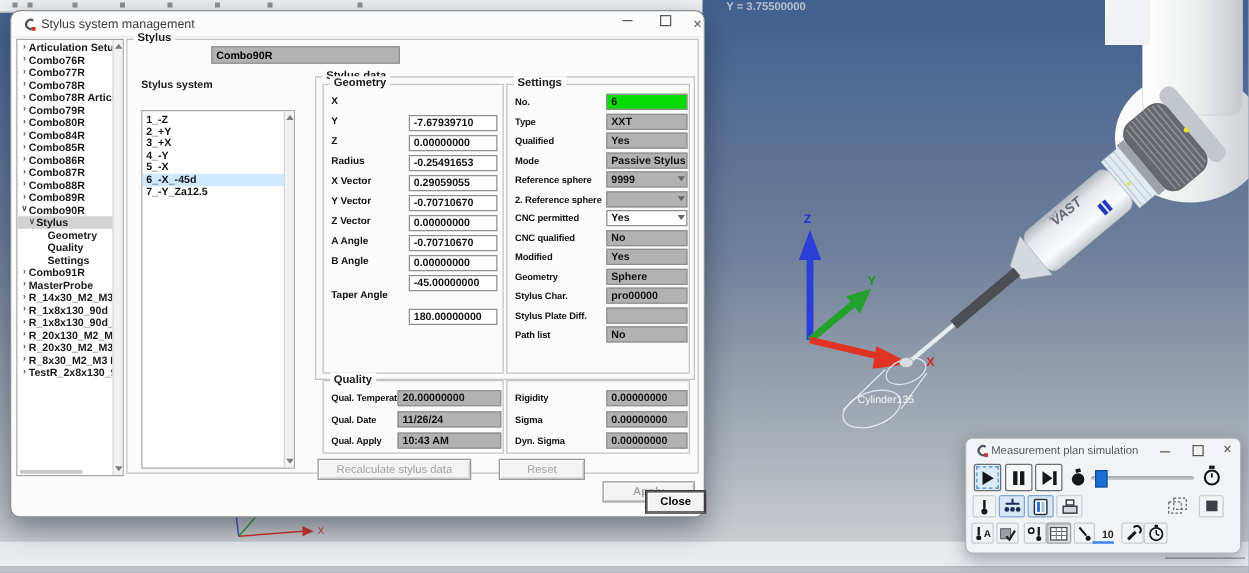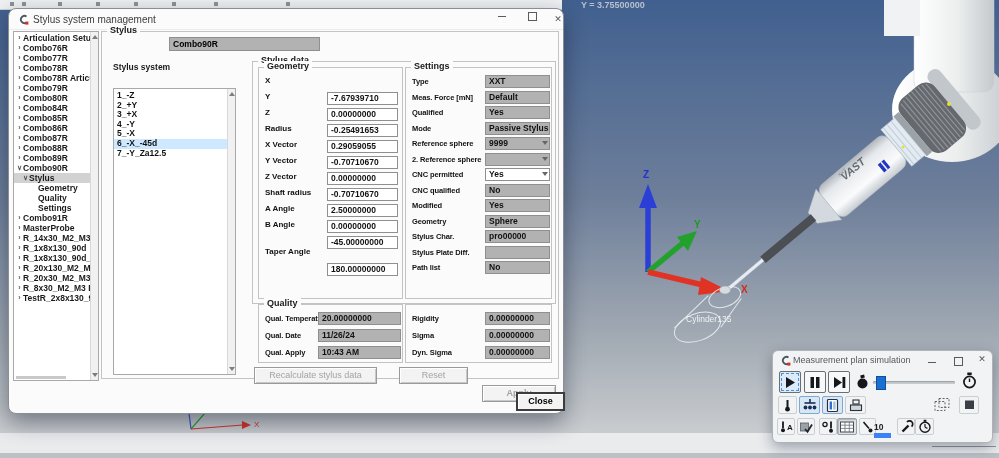--- a/index.html
+++ b/index.html
@@ -83,22 +83,22 @@
   #sim .appicon{left:7px;top:4px;}
   #sim .winctl{top:1px;width:18px;}
   .sbtn{position:absolute;padding:0;margin:0;background:transparent;border:1px solid #c9ced3;border-radius:2px;display:flex;align-items:center;justify-content:center;}
   .sbtn.big{background:#f7f8f9;border:1px solid #6a6f74;}
   .sbtn.selblue{background:#d8e7f6;border:1px solid #7fa8d0;}
   .sbtn.dashsel{background:#dcebfa;border:1px solid #6a6f74;outline:1px dashed #4d8fd0;outline-offset:-3px;}
   .sbtn.pressed{background:#dfe3e7;border:1px solid #9aa0a6;box-shadow:inset 1px 1px 1px rgba(0,0,0,.2);}
   .sbtn.naked{border:none;}
   #sim .slider-track{position:absolute;left:100px;top:30px;width:82px;height:3px;background:#c6cacd;border-radius:2px;box-shadow:inset 0 1px 1px #9aa0a5;}
   #sim .slider-handle{position:absolute;left:103px;top:25px;width:8px;height:12px;background:#1b6fd2;border:1px solid #10509b;}
-  #sim .stepval{position:absolute;left:101px;top:70px;width:17px;height:12px;border:none;border-bottom:5px solid #3b82f6;font-size:8.5px;font-weight:bold;
-    text-align:left;line-height:12px;color:#222;}
+  #sim .stepval{position:absolute;left:101px;top:70px;width:17px;height:12px;border:none;border-bottom:2px solid #3b82f6;font-size:8.5px;font-weight:bold;
+    text-align:right;line-height:12px;color:#222;}
 </style>
 </head>
 <body>
 
 <div id="screen">
 
   <svg id="vp" width="999" height="433" viewBox="0 0 999 433">
     <defs>
       <linearGradient id="bgGrad" x1="0" y1="0" x2="0" y2="1">
         <stop offset="0" stop-color="#41608f"></stop>
@@ -390,49 +390,45 @@
           </div>
           <div class="geo-row">
             <span class="rlabel">Y Vector</span>
             <div class="rfield">0.00000000</div>
           </div>
           <div class="geo-row">
             <span class="rlabel">Z Vector</span>
             <div class="rfield">-0.70710670</div>
           </div>
           <div class="geo-row">
-            <span class="rlabel">Shaft radius</span>
-            <div class="rfield">2.50000000</div>
-          </div>
-          <div class="geo-row">
             <span class="rlabel">A Angle</span>
             <div class="rfield">0.00000000</div>
           </div>
           <div class="geo-row">
             <span class="rlabel">B Angle</span>
             <div class="rfield">-45.00000000</div>
           </div>
           <div class="geo-row gap">
             <span class="rlabel">Taper Angle</span>
             <div class="rfield">180.00000000</div>
           </div>
         </div>
     </div>
 
     <div class="gbox" style="left:396px;top:58px;width:145px;height:230px;">
       <span class="glabel">Settings</span>
       <div style="position:absolute;left:0;top:7px;right:0;">
 
+      <div class="set-row green">
+            <span class="rlabel">No.</span>
+            <div class="rfield"><span>6</span></div>
+          </div>
           <div class="set-row">
             <span class="rlabel">Type</span>
             <div class="rfield"><span>XXT</span></div>
-          </div>
-          <div class="set-row">
-            <span class="rlabel">Meas. Force [mN]</span>
-            <div class="rfield"><span>Default</span></div>
           </div>
           <div class="set-row">
             <span class="rlabel">Qualified</span>
             <div class="rfield"><span>Yes</span></div>
           </div>
           <div class="set-row">
             <span class="rlabel">Mode</span>
             <div class="rfield"><span>Passive Stylus</span></div>
           </div>
           <div class="set-row drop">

